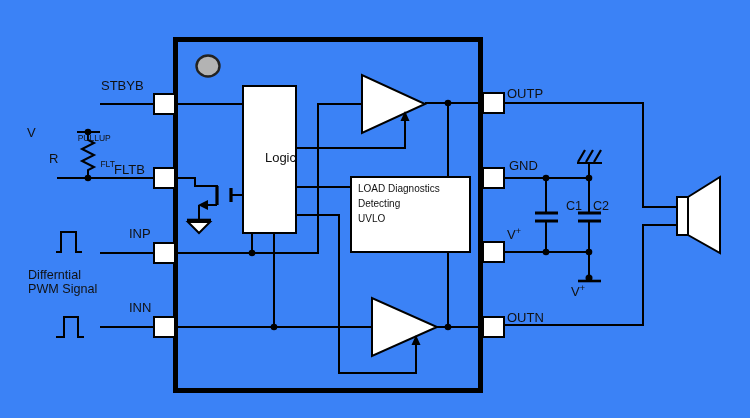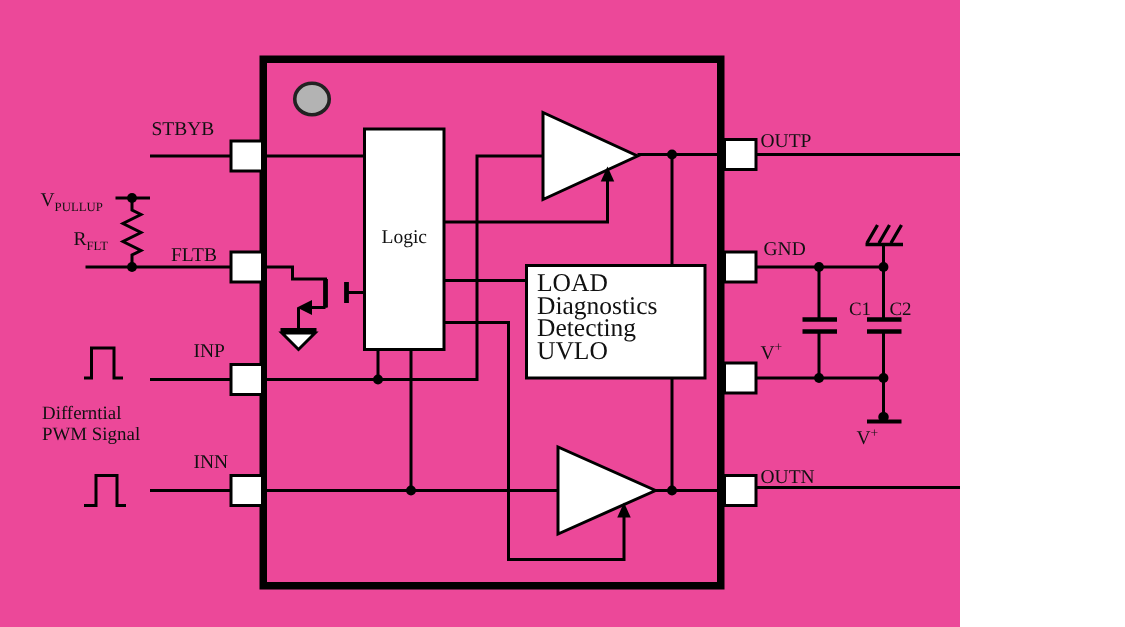--- a/index.html
+++ b/index.html
@@ -1,23 +1,23 @@
 <!DOCTYPE html>
 <html><head>
 <meta charset="utf-8">
 <style>
   html,body{margin:0;padding:0;background:#ffffff;}
-  .canvas{position:relative;width:640px;height:418px;background:#ec4899;overflow:hidden;
-          font-family:Liberation Serif, serif;color:#111;}
+  .canvas{position:relative;width:750px;height:418px;background:#3b82f6;overflow:hidden;
+          font-family:Liberation Sans, sans-serif;color:#111;}
   .canvas svg{position:absolute;left:0;top:0;}
   .lbl{position:absolute;font-size:13px;line-height:14px;color:#111;white-space:nowrap;}
-  .lbl sub{font-size:8.5px;line-height:8px;}
+  .lbl sub{font-size:8.5px;line-height:8px;margin-left:42px;}
   .lbl sup{font-size:9px;line-height:8px;}
-  .lbl-center{text-align:center;}
-  .load-text{position:absolute;left:358px;top:181px;width:110px;font-size:17px;line-height:15px;}
+  .lbl-center{text-align:right;}
+  .load-text{position:absolute;left:358px;top:181px;width:110px;font-size:10px;line-height:15px;}
   .small{font-size:12.6px;}
 </style>
 </head>
 <body>
 
 <div class="canvas">
 
 <svg width="750" height="418" viewBox="0 0 750 418">
   <g stroke="#000" stroke-width="2" fill="none">
 

